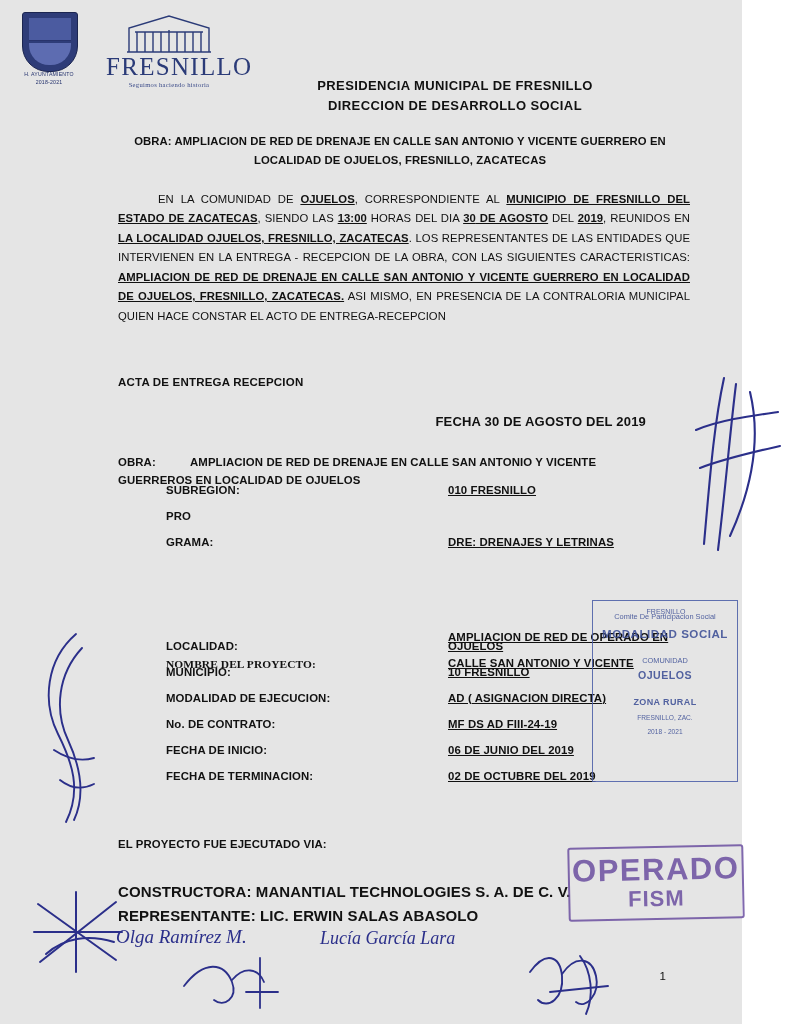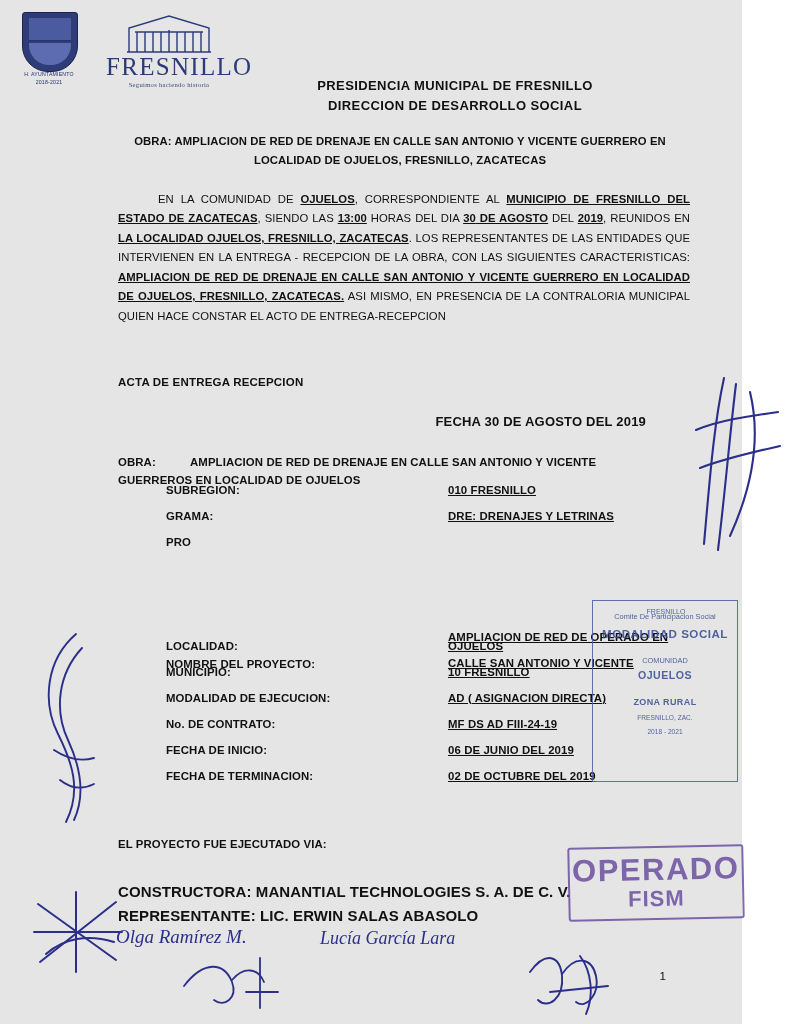--- a/index.html
+++ b/index.html
@@ -197,20 +197,21 @@
     left: 282px;
     top: 0;
     text-decoration: underline;
     white-space: nowrap;
   }
 
   .proj-name-label {
     position: absolute;
     left: 0;
     top: 96px;
+    font-family: Liberation Serif, serif;
   }
   .proj-lines {
     position: absolute;
     left: 282px;
     top: 70px;
     line-height: 1;
   }
   .proj-lines div {
     height: 26px;
     text-decoration: underline;
@@ -378,26 +379,26 @@
   </div>
 
   <div class="fields">
 
     <div class="frow">
       <span class="fl">SUBREGION:</span>
       <span class="fv">010 FRESNILLO</span>
     </div>
 
     <div class="frow">
+      <span class="fl">PRO</span>
+    </div>
+
+    <div class="frow">
       <span class="fl">GRAMA:</span>
       <span class="fv"> DRE: DRENAJES Y LETRINAS</span>
-    </div>
-
-    <div class="frow">
-      <span class="fl">PRO</span>
     </div>
 
     <div class="frow" style="height:78px">
       <span class="proj-name-label">NOMBRE DEL PROYECTO:</span>
       <div class="proj-lines">
         <div>AMPLIACION DE RED DE OPERADO EN</div>
         <div>CALLE SAN ANTONIO Y VICENTE</div>
       </div>
     </div>
 

